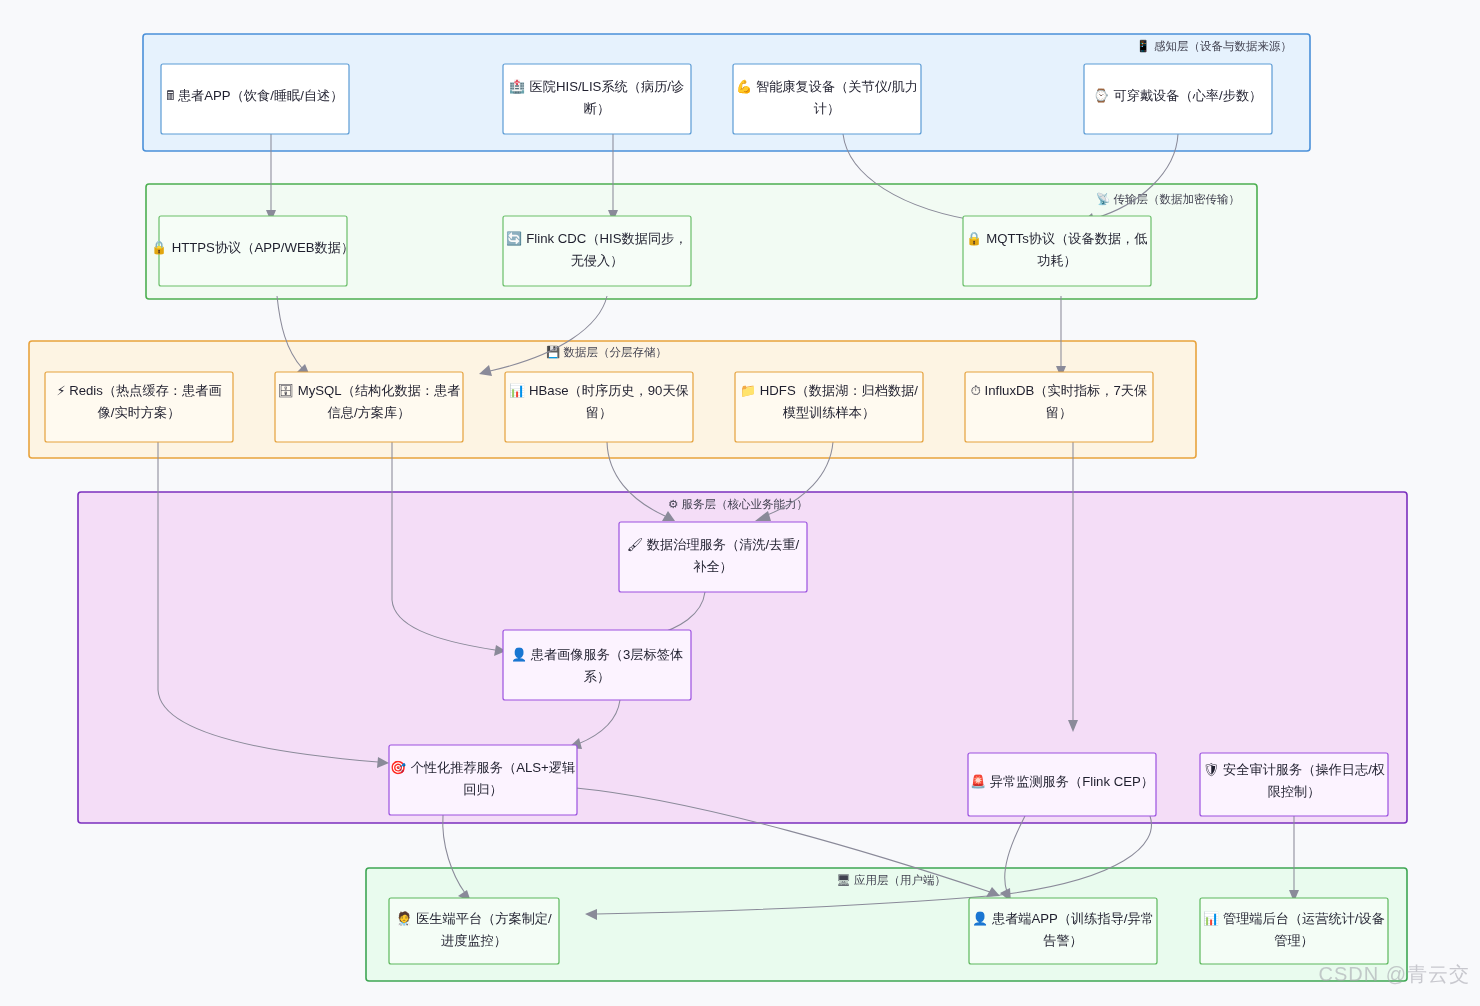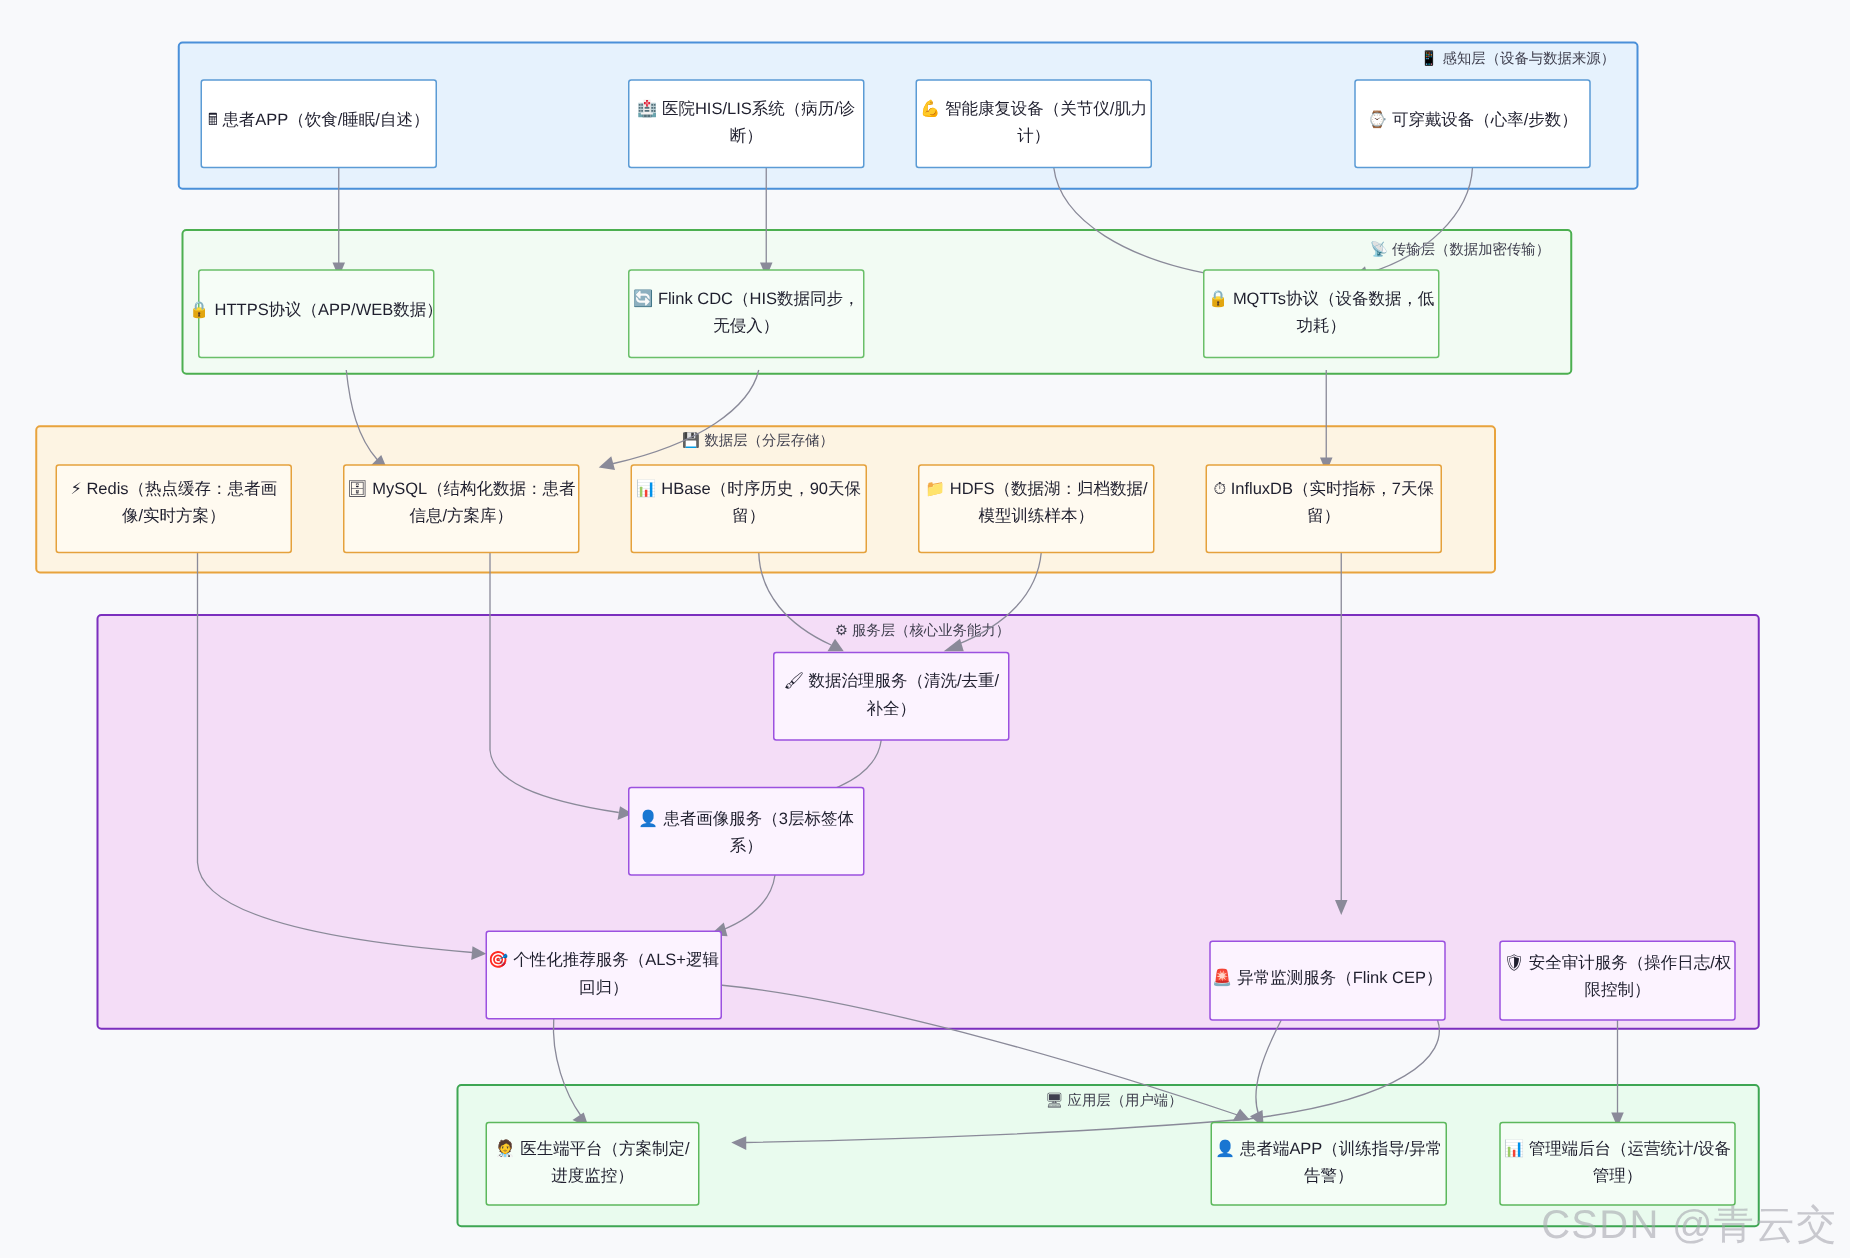--- a/index.html
+++ b/index.html
@@ -49,23 +49,23 @@
     stroke: #8a8a99;
     stroke-width: 1.05px;
   }
   .edge-head {
     fill: #8a8a99;
     stroke: none;
   }
   .watermark {
     position: absolute;
     right: 10px;
-    bottom: 4px;
+    bottom: 18px;
     font-family: "Liberation Sans", "DejaVu Sans", sans-serif;
-    font-size: 32px;
+    font-size: 20px;
     color: rgba(160,160,170,0.55);
     letter-spacing: 1px;
     white-space: nowrap;
     pointer-events: none;
     user-select: none;
   }
 </style>
 </head>
 <body>
 

